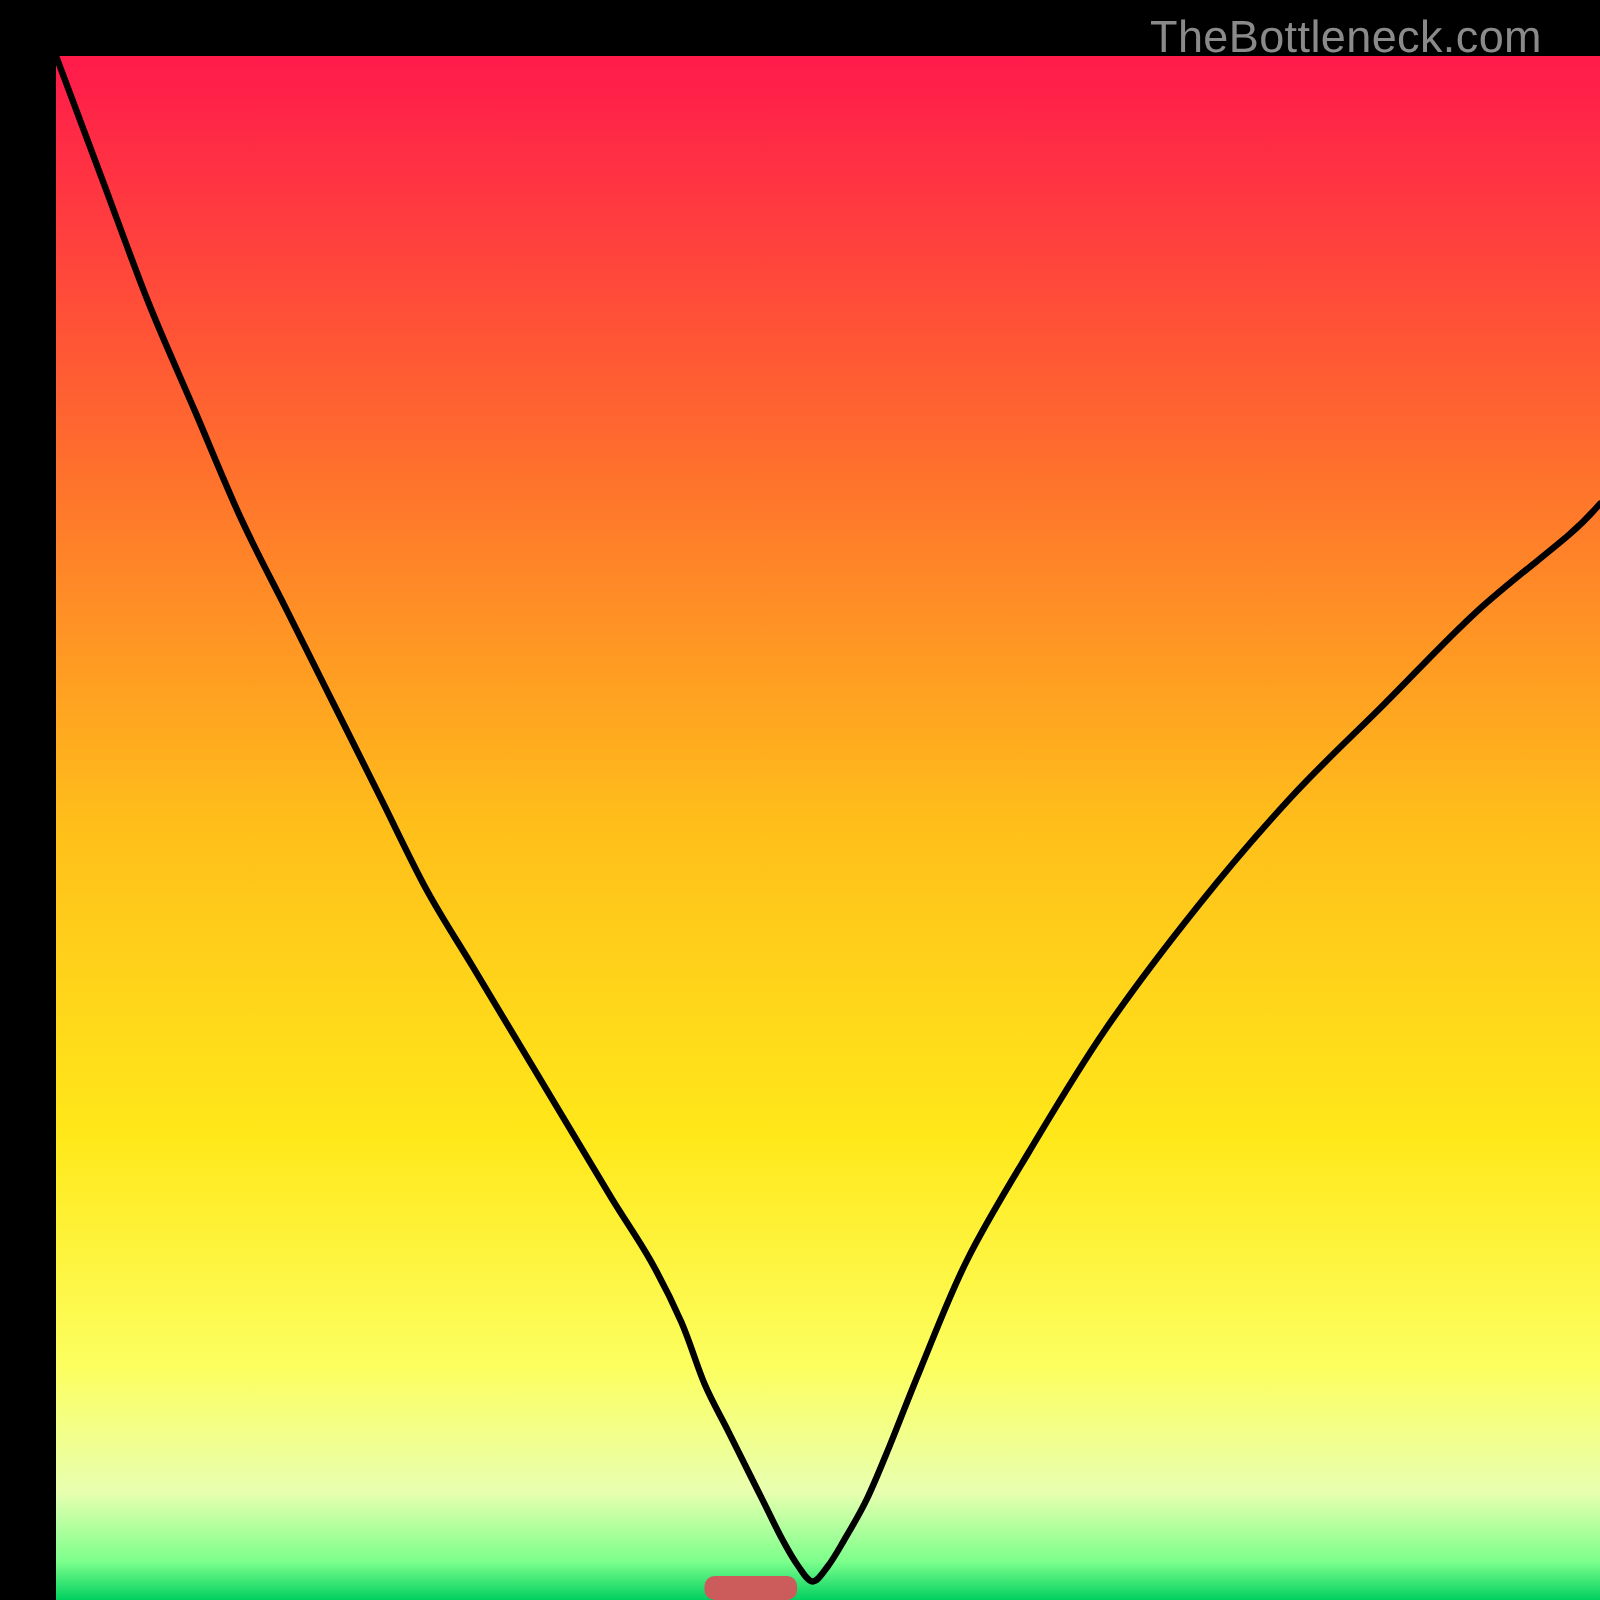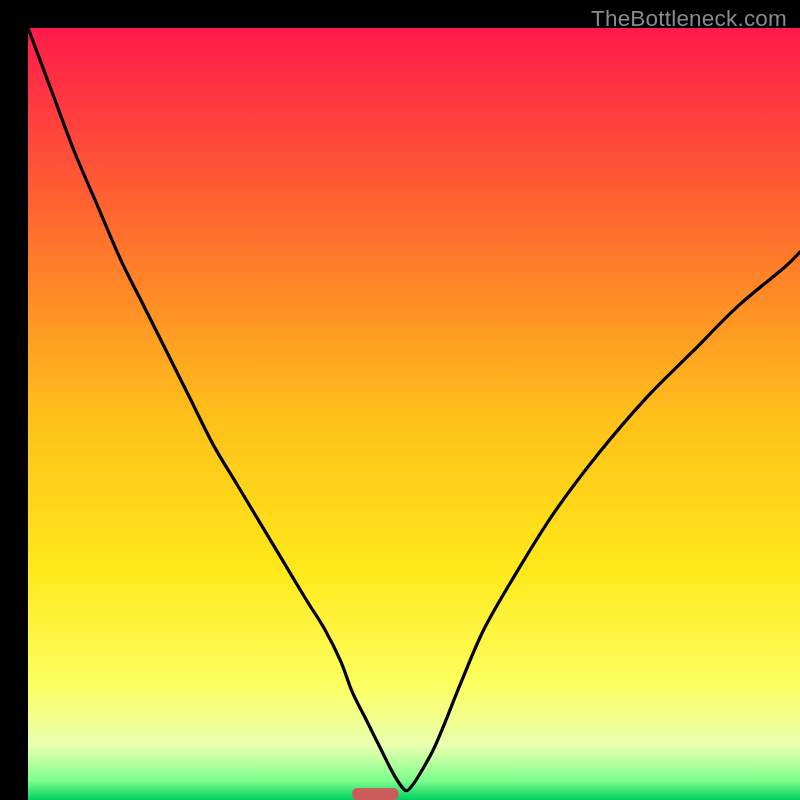--- a/index.html
+++ b/index.html
@@ -22,21 +22,21 @@
   .plot {
     position: absolute;
     left: 14px;
     top: 14px;
     width: 772px;
     height: 772px;
   }
   .watermark {
     position: absolute;
     top: 6px;
-    right: 13px;
+    right: 29px;
     color: #8a8a8a;
     font-size: 22.5px;
     letter-spacing: 0.2px;
     font-weight: 400;
     user-select: none;
   }
 </style>
 </head>
 <body>
 

